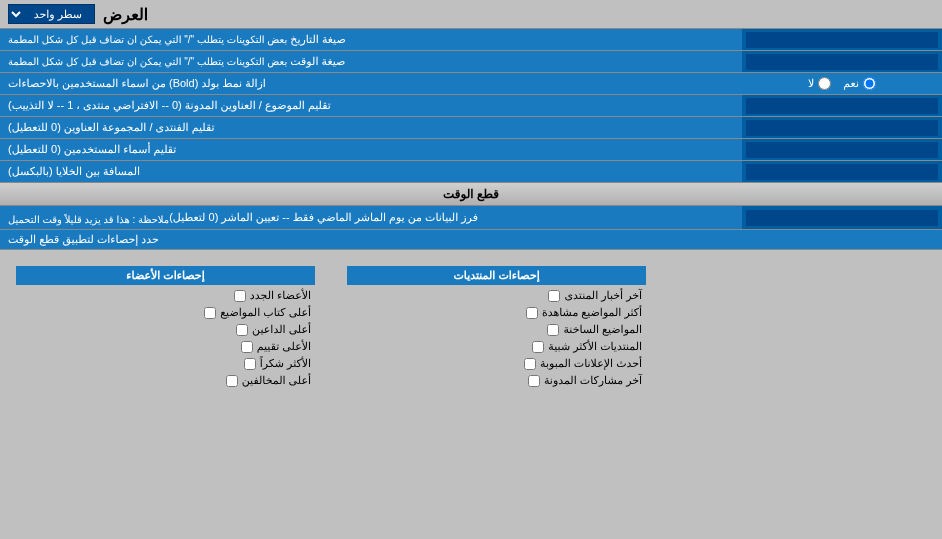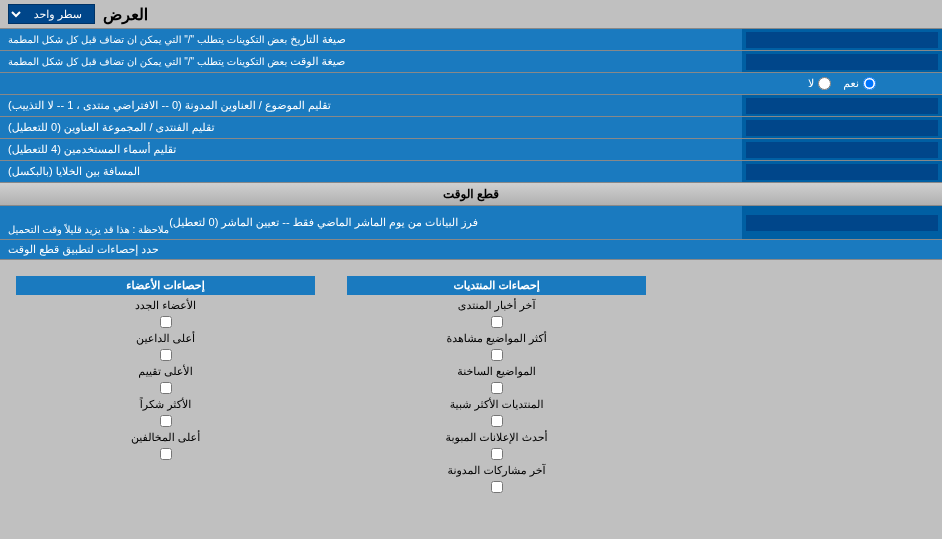--- a/index.html
+++ b/index.html
@@ -142,21 +142,20 @@
     }
 
     .stats-item {
       display: flex;
       align-items: center;
       gap: 4px;
       padding: 2px 4px;
       font-size: 11px;
       color: #000;
       direction: rtl;
-      flex-direction: column;
     }
 
     .stats-item input[type="checkbox"] {
       width: 12px;
       height: 12px;
     }
 
     
     .dark-input {
       background: #00468a;
@@ -220,20 +219,23 @@
     <div class="radio-options">
       <label>
         <input type="radio" name="bold" value="yes" checked="" style="">
         <span>نعم</span>
       </label>
       <label>
         <input type="radio" name="bold" value="no" style="">
         <span>لا</span>
       </label>
     </div>
+    <div class="radio-label">
+      <span>ازالة نمط بولد (Bold) من اسماء المستخدمين بالاحصاءات</span>
+    </div>
   </div>
 
   <div class="row">
     <div class="row-input">
       <input type="text" class="dark-input" style="">
     </div>
     <div class="row-label">
       <span>تقليم الموضوع / العناوين المدونة (0 -- الافتراضي منتدى ، 1 -- لا التذييب)</span>
     </div>
   </div>
@@ -245,21 +247,21 @@
     <div class="row-label">
       <span>تقليم الفنتدى / المجموعة العناوين (0 للتعطيل)</span>
     </div>
   </div>
 
   <div class="row">
     <div class="row-input">
       <input type="text" class="dark-input" style="">
     </div>
     <div class="row-label">
-      <span>تقليم أسماء المستخدمين (4 للتعطيل)</span>
+      <span>تقليم أسماء المستخدمين (0 للتعطيل)</span>
     </div>
   </div>
 
   <div class="row">
     <div class="row-input">
       <input type="text" class="dark-input" style="">
     </div>
     <div class="row-label">
       <span>المسافة بين الخلايا (بالبكسل)</span>
     </div>
@@ -268,21 +270,21 @@
   <div class="section-header">
     <span>قطع الوقت</span>
   </div>
 
   <div class="row">
     <div class="row-input">
       <input type="text" class="dark-input" style="">
     </div>
     <div class="row-label">
       <div>فرز البيانات من يوم الماشر الماضي فقط -- تعيين الماشر (0 لتعطيل)</div>
-      <div style="font-size:10px; margin-top:14px;">ملاحظة : هذا قد يزيد قليلاً وقت التحميل</div>
+      <div style="font-size:10px; margin-top:4px;">ملاحظة : هذا قد يزيد قليلاً وقت التحميل</div>
     </div>
   </div>
 
   <div class="stats-header-row">
     <span>حدد إحصاءات لتطبيق قطع الوقت</span>
   </div>
 
   <div class="stats-container" style="background:#c0c0c0;">
 
     <div style="flex:1; padding:4px;">
@@ -316,20 +318,24 @@
       </div>
     </div>
 
     <div class="stats-col" style="flex:1.1;">
       <div class="stats-col-title">إحصاءات الأعضاء</div>
       <div class="stats-item">
         <span>الأعضاء الجدد</span>
         <input type="checkbox" style="">
       </div>
       <div class="stats-item">
+        <span>أعلى كتاب المواضيع</span>
+        <input type="checkbox" style="">
+      </div>
+      <div class="stats-item">
         <span>أعلى الداعين</span>
         <input type="checkbox" style="">
       </div>
       <div class="stats-item">
         <span>الأعلى تقييم</span>
         <input type="checkbox" style="">
       </div>
       <div class="stats-item">
         <span>الأكثر شكراً</span>
         <input type="checkbox" style="">

